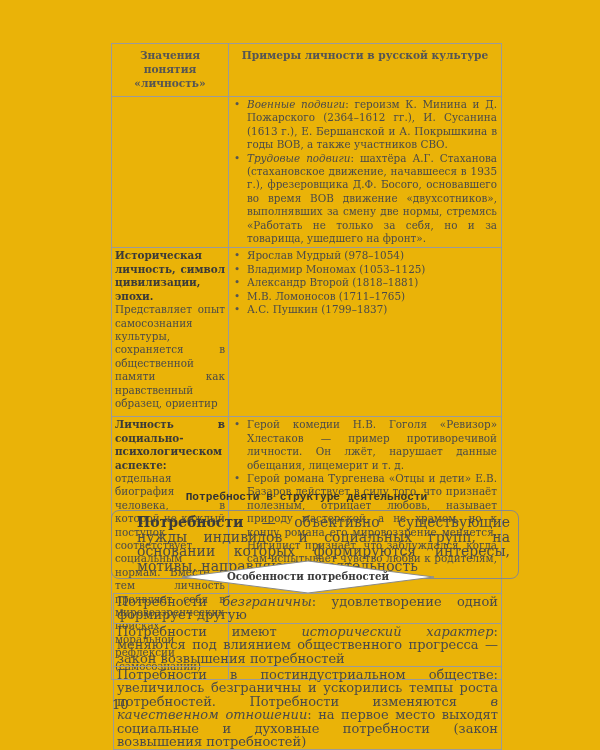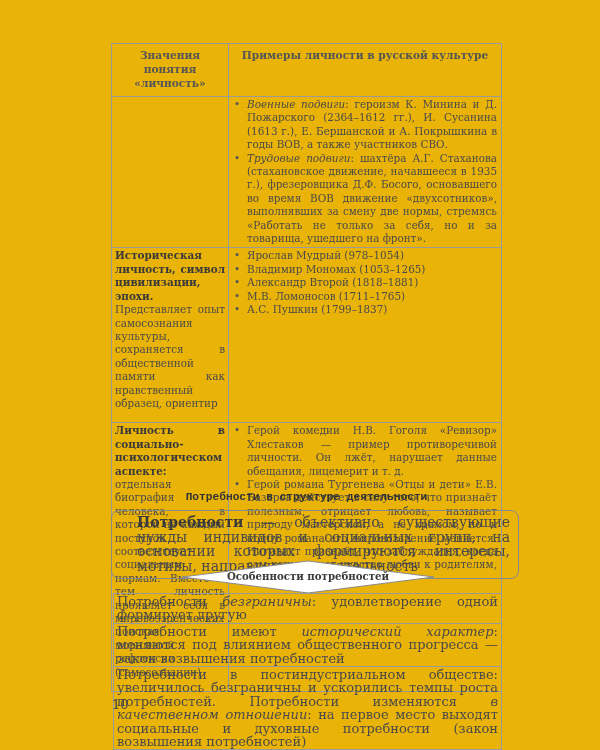--- a/index.html
+++ b/index.html
@@ -6,21 +6,21 @@
   body { width: 600px; height: 750px; position: relative; overflow: hidden;
          font-family: "DejaVu Serif", "Liberation Serif", serif; color: #4a4a4a; }
   .page { position: absolute; left: 0; top: 0; width: 600px; height: 750px; background: #eab308; }
 
   table.main { position: absolute; left: 111px; top: 43px; width: 391px;
                border-collapse: collapse; font-size: 10.4px; line-height: 13.4px; }
   table.main td, table.main th { border: 1px solid #9a9a9a; vertical-align: top; }
   table.main th { font-weight: bold; text-align: center; color: #555; padding: 4px 4px 6px 4px;
                   font-size: 10.6px; line-height: 14px; }
   table.main th.c1 { width: 108px; }
-  td.left { padding: 1px 3px 12px 3px; text-align: justify; width: 108px; }
+  td.left { padding: 1px 3px 6px 3px; text-align: justify; width: 108px; }
   td.right { padding: 1px 4px 2px 4px; text-align: justify; }
   td.left b { color: #3a3a3a; }
   ul.bl { list-style: none; margin: 0; padding: 0; }
   ul.bl li { position: relative; padding-left: 14px; }
   ul.bl li::before { content: "•"; position: absolute; left: 1px; top: 0; color: #555; }
   .it { font-style: italic; }
 
   .section-title { position: absolute; left: 111px; width: 391px; top: 491px; text-align: center;
                    font-family: Liberation Mono, monospace; font-size: 11.2px;
                    color: #333; font-weight: 600; }
@@ -59,21 +59,21 @@
           <li><span class="it">Трудовые подвиги</span><span>: шахтёра А.Г. Стаханова (стахановское движение, начавшееся в 1935 г.), фрезеровщика Д.Ф. Босого, основавшего во время ВОВ движение «двухсотников», выполнявших за смену две нормы, стремясь «Работать не только за себя, но и за товарища, ушедшего на фронт».</span></li>
         </ul>
       </td>
     </tr>
 
     <tr>
       <td class="left"><b>Историческая личность, символ цивилизации, эпохи.</b><span> Представляет опыт самосознания культуры, сохраняется в общественной памяти как нравственный образец, ориентир</span></td>
       <td class="right">
         <ul class="bl">
           <li>Ярослав Мудрый (978–1054)</li>
-          <li>Владимир Мономах (1053–1265)</li>
+          <li>Владимир Мономах (1053–1125)</li>
           <li>Александр Второй (1818–1881)</li>
           <li>М.В. Ломоносов (1711–1765)</li>
           <li>А.С. Пушкин (1799–1837)</li>
         </ul>
       </td>
     </tr>
 
     <tr>
       <td class="left"><b>Личность в социально-психологическом аспекте:</b><span> отдельная биография человека, в которой не каждый поступок соответствует социальным нормам. Вместе с тем личность проявляет себя в мировоззренческих поисках, моральной рефлексии (самосознании)</span></td>
       <td class="right">

